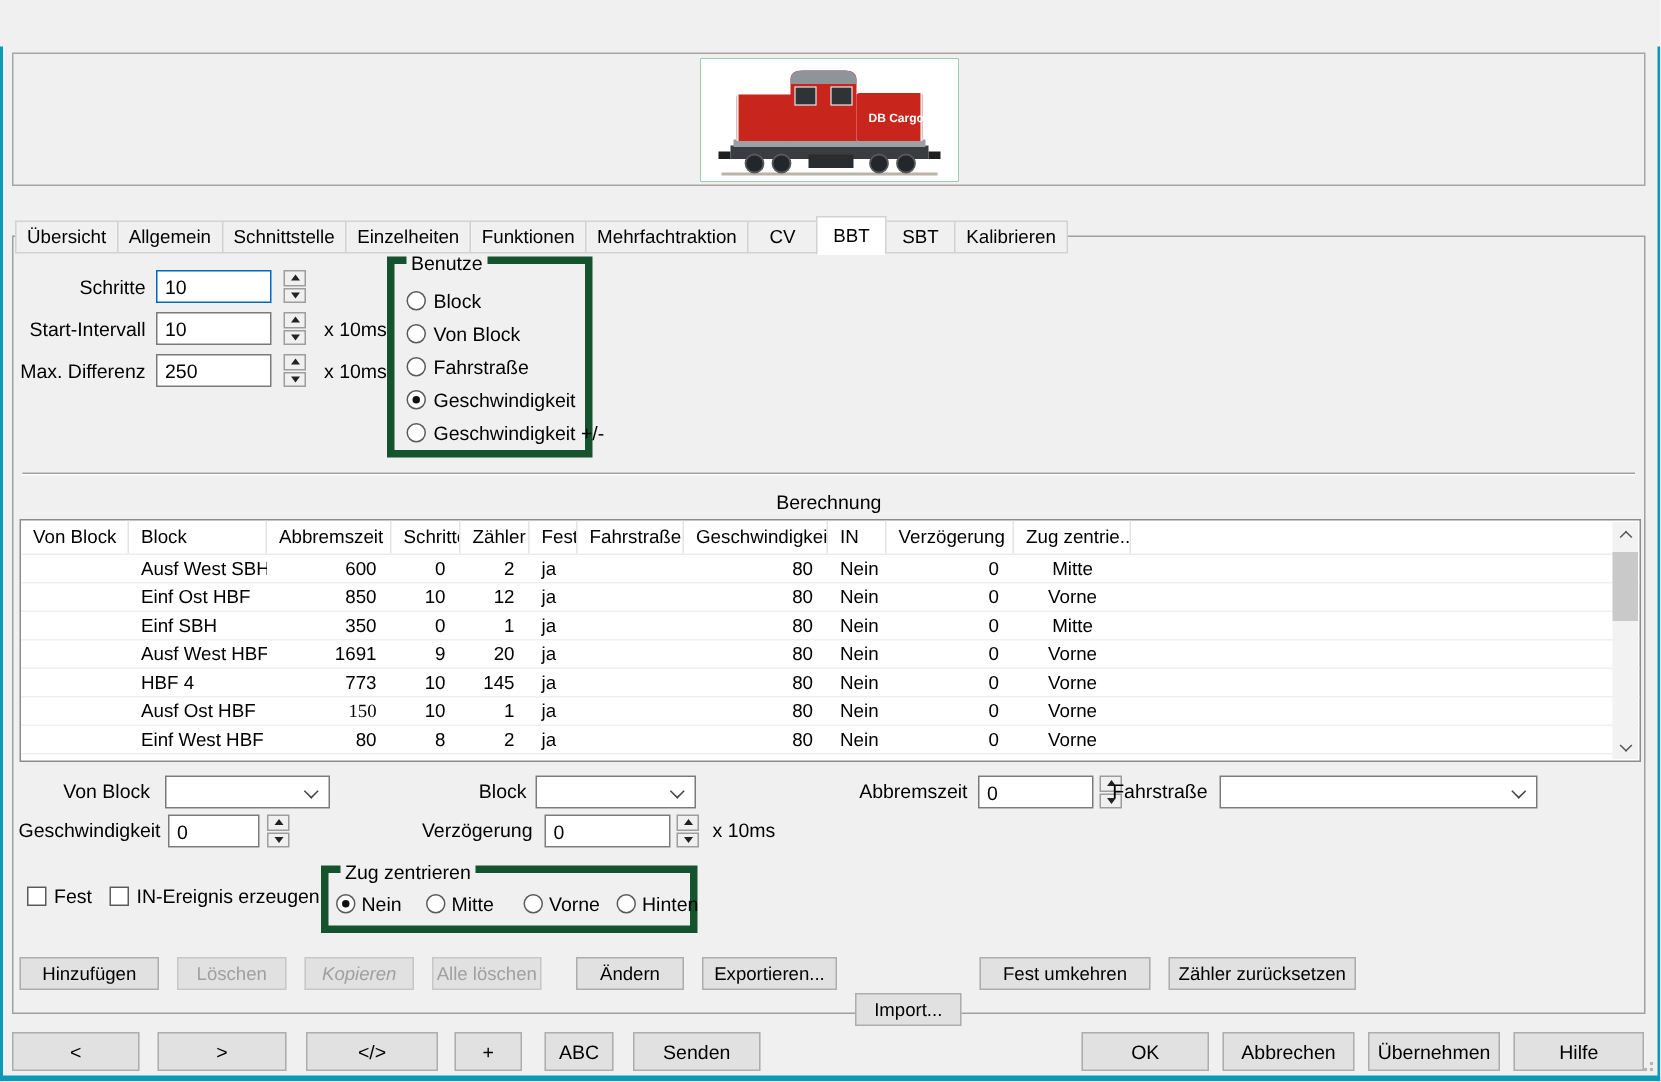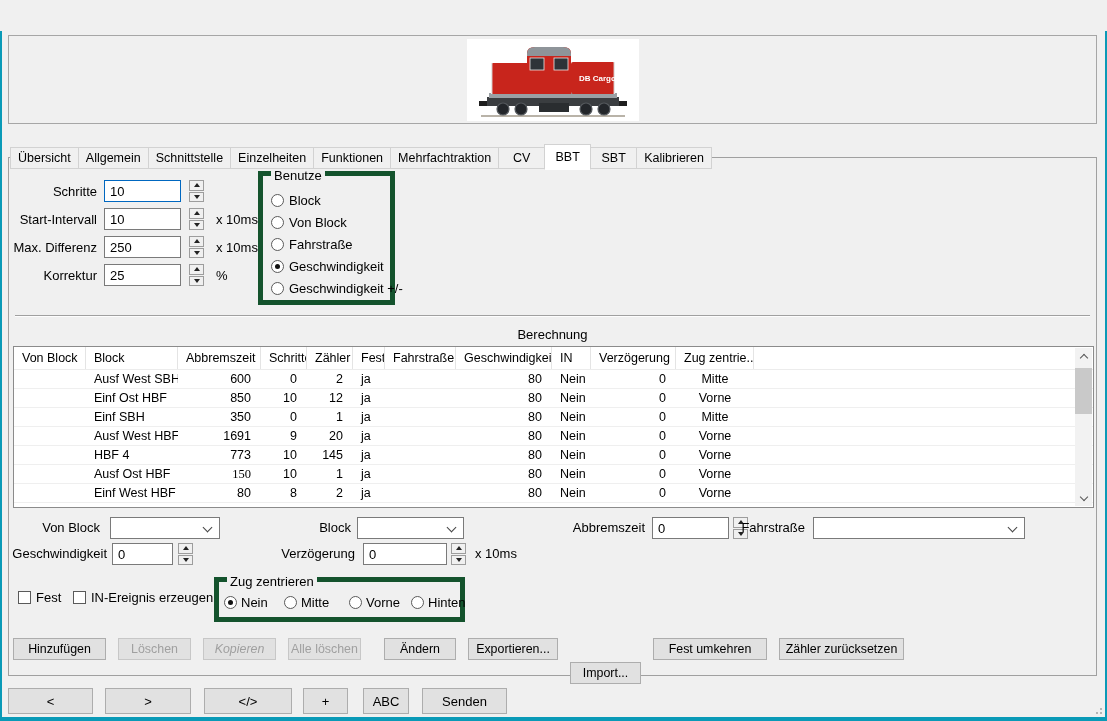--- a/index.html
+++ b/index.html
@@ -197,33 +197,20 @@
           <span class="spin">
             <span class="sp">
               <i class="tu"></i>
             </span>
             <span class="sp">
               <i class="td2"></i>
             </span>
           </span>
           <span class="unit">x 10ms</span>
         </div>
-        <div class="set-row">
-          <span class="set-lbl">Korrektur</span>
-          <input class="tbox set-inp" value="25" style="">
-          <span class="spin">
-            <span class="sp">
-              <i class="tu"></i>
-            </span>
-            <span class="sp">
-              <i class="td2"></i>
-            </span>
-          </span>
-          <span class="unit">%</span>
-        </div>
       </div>
 
     <div class="groupbox benutze">
       <span class="gb-label">Benutze</span>
       <div id="benutze-options">
           <div class="radio-row">
             <span class="radio"></span>
             <span class="rlabel">Block</span>
           </div>
           <div class="radio-row">
@@ -457,15 +444,21 @@
   </div>
 
   <div class="bb-left" id="bb-left">
       <button class="btn bbtn" style="width: 85px; margin-left: 0px;">&lt;</button>
       <button class="btn bbtn" style="width: 86px; margin-left: 12px;">&gt;</button>
       <button class="btn bbtn" style="width: 88px; margin-left: 13px;">&lt;/&gt;</button>
       <button class="btn bbtn" style="width: 45px; margin-left: 11px;">+</button>
       <button class="btn bbtn" style="width: 46px; margin-left: 15px;">ABC</button>
       <button class="btn bbtn" style="width: 85px; margin-left: 13px;">Senden</button>
     </div>
+  <div class="bb-right" id="bb-right">
+      <button class="btn bbtn" style="width: 85px;">OK</button>
+      <button class="btn bbtn" style="width: 88px; margin-left: 9px;">Abbrechen</button>
+      <button class="btn bbtn" style="width: 88px; margin-left: 9px;">Übernehmen</button>
+      <button class="btn bbtn" style="width: 87px; margin-left: 9px;">Hilfe</button>
+    </div>
 
   <div class="resize-grip"></div>
 </div>
 
 </body></html>

